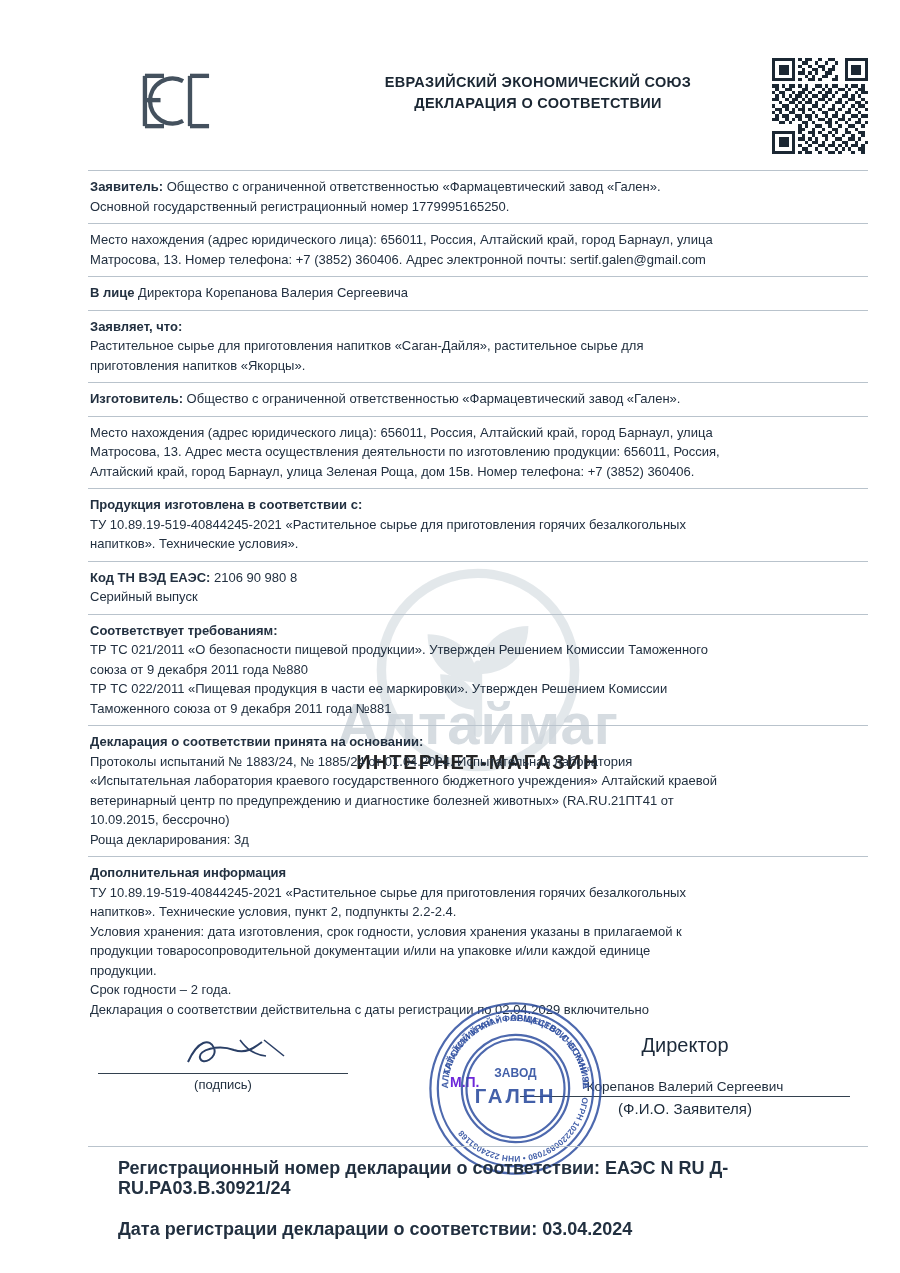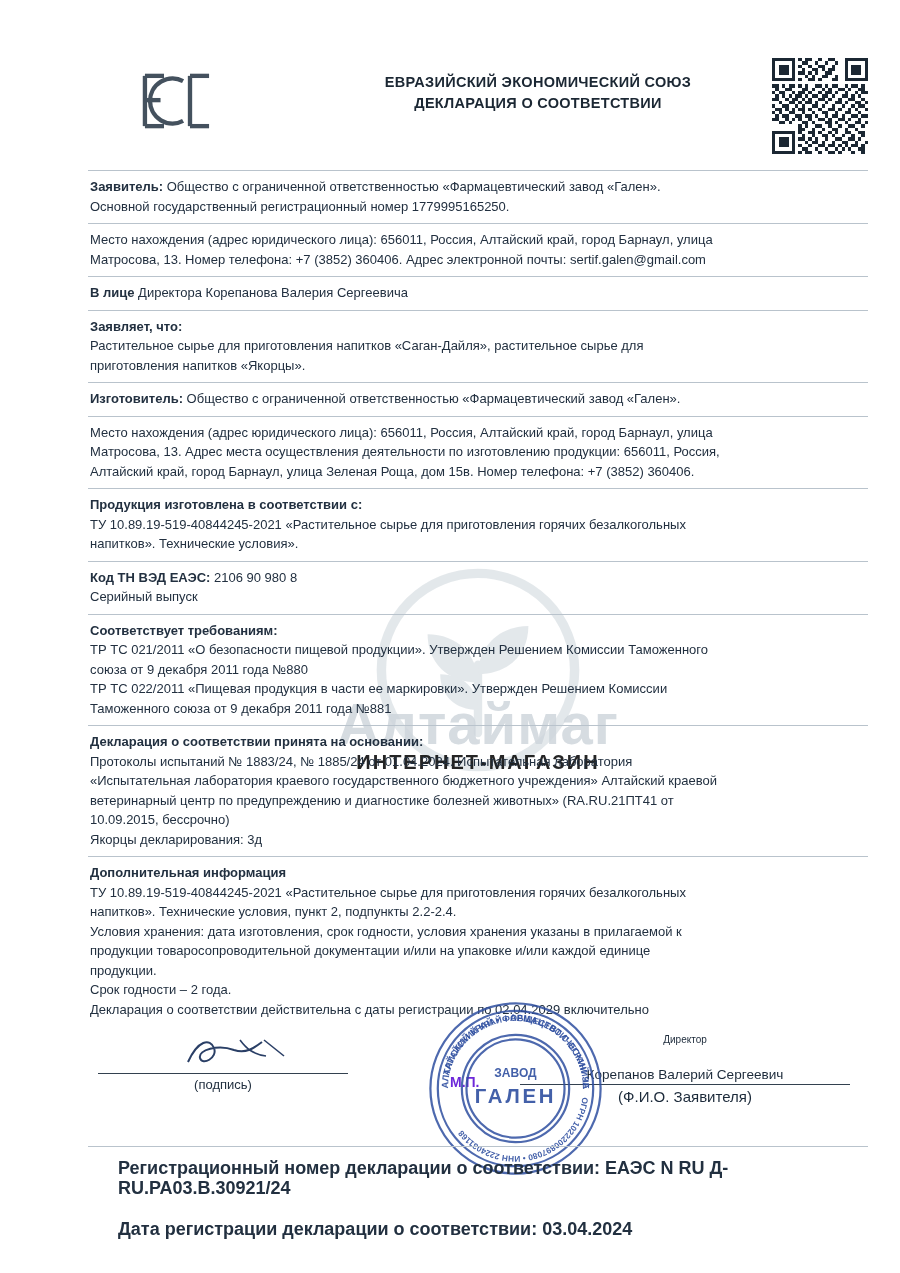--- a/index.html
+++ b/index.html
@@ -152,21 +152,21 @@
     font-weight: bold;
     color: #6d28d9;
   }
   .sig-right {
     position: absolute;
     right: 18px;
     top: 6px;
     width: 330px;
     text-align: center;
   }
-  .sig-right .title { font-size: 10px; }
+  .sig-right .title { font-size: 20px; }
   .sig-right .name {
     font-size: 13.6px;
     margin-top: 22px;
     border-bottom: 1px solid #33414f;
     padding-bottom: 2px;
     display: block;
   }
   .sig-right .cap { font-size: 15px; margin-top: 3px; }
 
   .stamp {
@@ -516,21 +516,21 @@
       <p>ТР ТС 022/2011 «Пищевая продукция в части ее маркировки». Утвержден Решением Комиссии</p>
       <p>Таможенного союза от 9 декабря  2011 года №881</p>
     </div>
 
     <div class="row">
       <p class="label">Декларация о соответствии принята на основании:</p>
       <p>Протоколы испытаний № 1883/24, № 1885/24 от 01.04.2024. Испытательная лаборатория</p>
       <p>«Испытательная лаборатория краевого государственного бюджетного учреждения» Алтайский краевой</p>
       <p>ветеринарный центр по предупреждению и диагностике болезней животных» (RA.RU.21ПТ41 от</p>
       <p>10.09.2015, бессрочно)</p>
-      <p>Якорцы декларирования: 3д</p>
+      <p>Роща декларирования: 3д</p>
     </div>
 
     <div class="row noline">
       <p class="label">Дополнительная информация</p>
       <p>ТУ 10.89.19-519-40844245-2021 «Растительное сырье для приготовления горячих безалкогольных</p>
       <p>напитков». Технические условия, пункт 2, подпункты 2.2-2.4.</p>
       <p>Условия хранения: дата изготовления, срок годности, условия хранения указаны в прилагаемой к</p>
       <p>продукции товаросопроводительной документации и/или на упаковке и/или каждой единице</p>
       <p>продукции.</p>
       <p>Срок годности – 2 года.</p>

